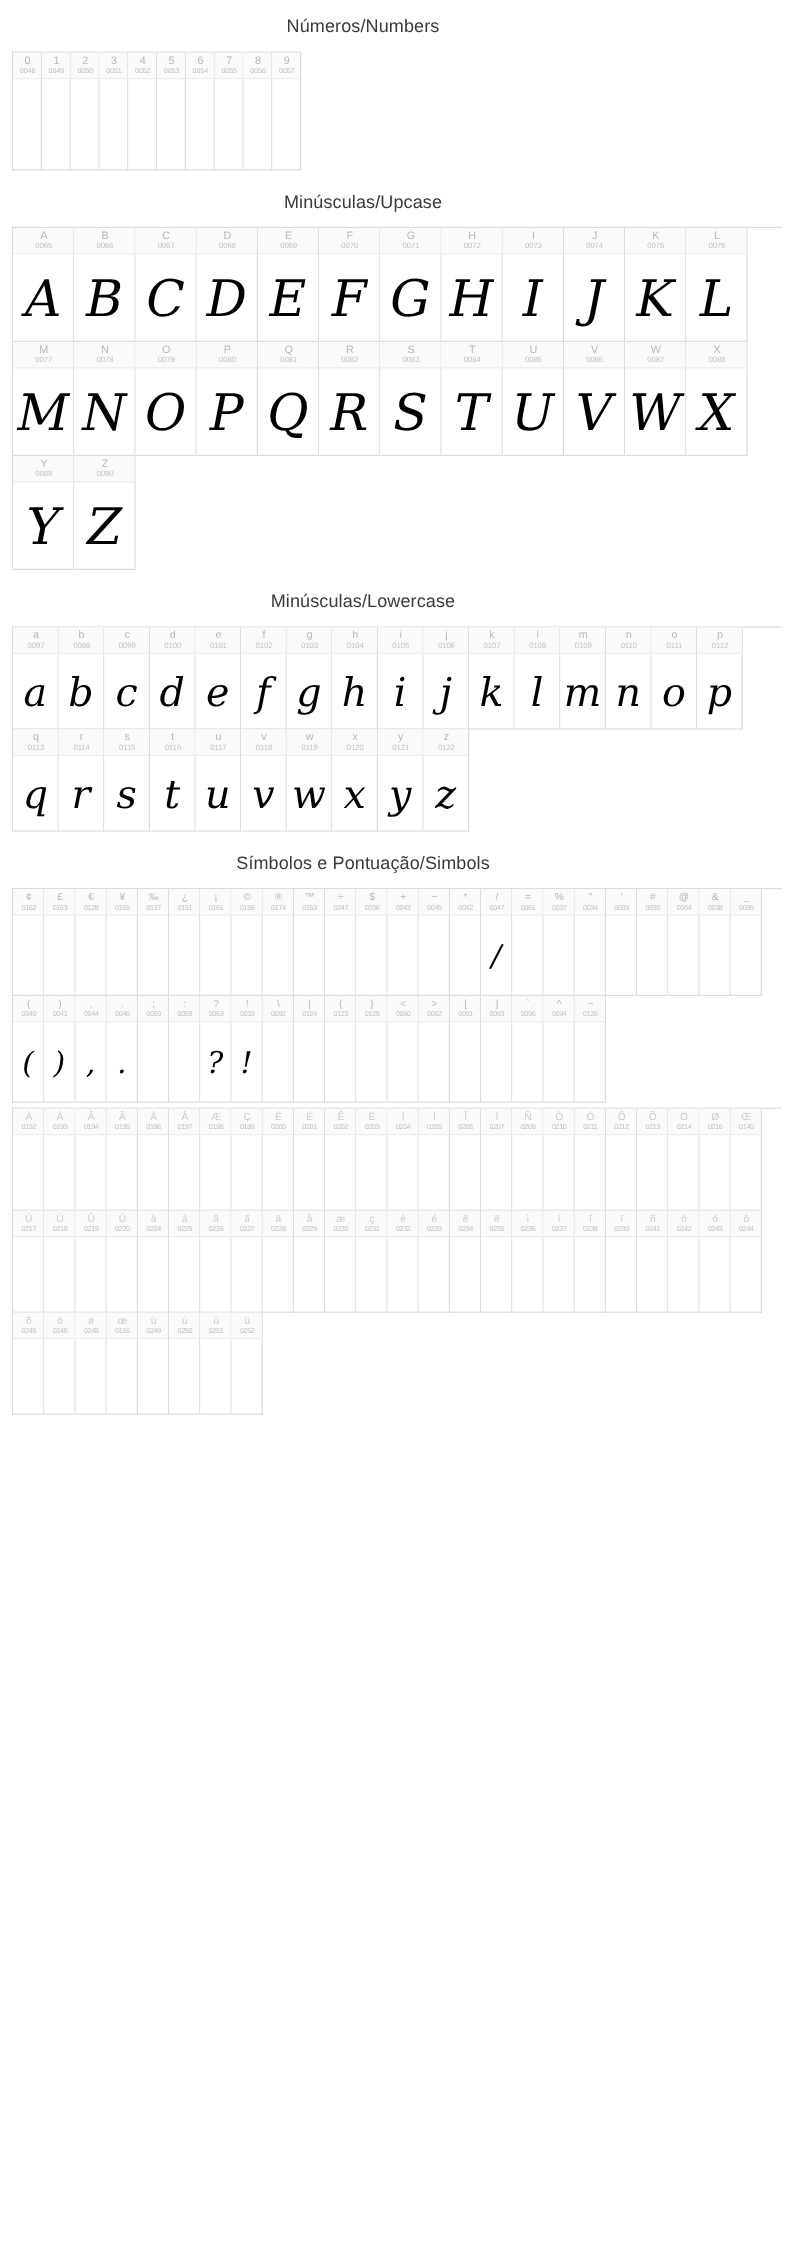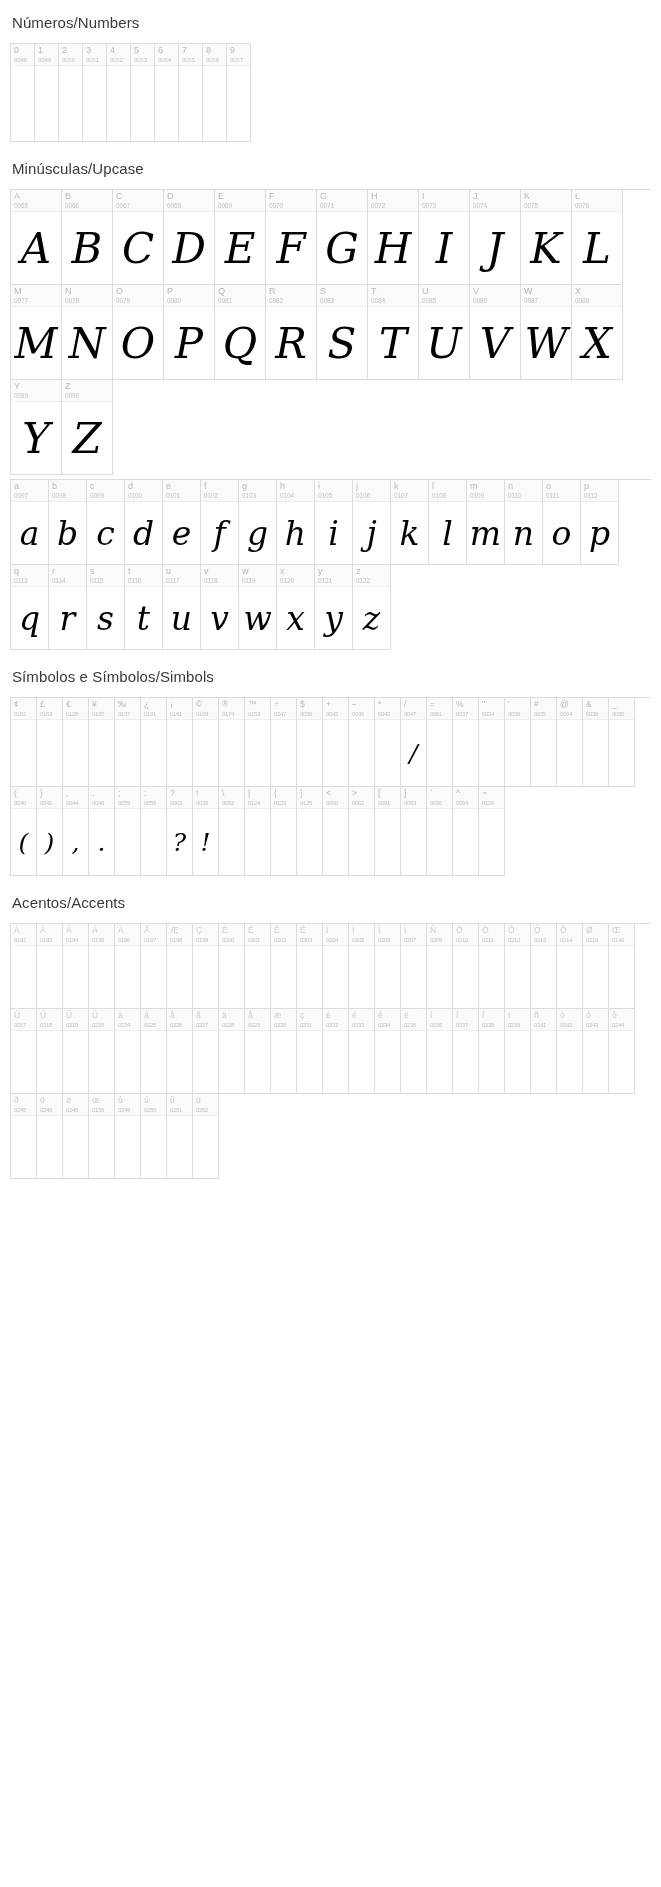--- a/index.html
+++ b/index.html
@@ -10,20 +10,21 @@
   body {
     width: 661px;
     font-family: "Liberation Sans", sans-serif;
     color: #333333;
     -webkit-font-smoothing: antialiased;
   }
   .page {
     width: 603px;
     box-sizing: border-box;
     padding: 0 10px 40px 10px;
+    text-align: center;
   }
   .section {
     margin-bottom: 4px;
   }
   .section-title {
     font-size: 15px;
     color: #3a3a3a;
     font-weight: normal;
     margin: 0;
     padding: 14px 0 12px 2px;
@@ -366,20 +367,21 @@
           <div class="cell">
             <div class="meta">
               <span class="ch-label">Z</span>
               <span class="code">0090</span>
             </div>
             <div class="glyph">Z</div>
           </div>
         </div>
       </div>
       <div class="section">
+        <h2 class="section-title">Minúsculas/Lowercase</h2>
         <div class="grid g-lower">
           <div class="cell">
             <div class="meta">
               <span class="ch-label">a</span>
               <span class="code">0097</span>
             </div>
             <div class="glyph">a</div>
           </div>
           <div class="cell">
             <div class="meta">
@@ -552,21 +554,21 @@
           <div class="cell">
             <div class="meta">
               <span class="ch-label">z</span>
               <span class="code">0122</span>
             </div>
             <div class="glyph">z</div>
           </div>
         </div>
       </div>
       <div class="section">
-        <h2 class="section-title">Símbolos e Símbolos/Simbols</h2>
+        <h2 class="section-title">Símbolos e Pontuação/Simbols</h2>
         <div class="grid g-symbols">
           <div class="cell">
             <div class="meta">
               <span class="ch-label">¢</span>
               <span class="code">0162</span>
             </div>
             <div class="glyph"></div>
           </div>
           <div class="cell">
             <div class="meta">
@@ -858,21 +860,20 @@
           <div class="cell">
             <div class="meta">
               <span class="ch-label">~</span>
               <span class="code">0126</span>
             </div>
             <div class="glyph"></div>
           </div>
         </div>
       </div>
       <div class="section">
-        <h2 class="section-title">Acentos/Accents</h2>
         <div class="grid g-accents">
           <div class="cell">
             <div class="meta">
               <span class="ch-label">À</span>
               <span class="code">0192</span>
             </div>
             <div class="glyph"></div>
           </div>
           <div class="cell">
             <div class="meta">

